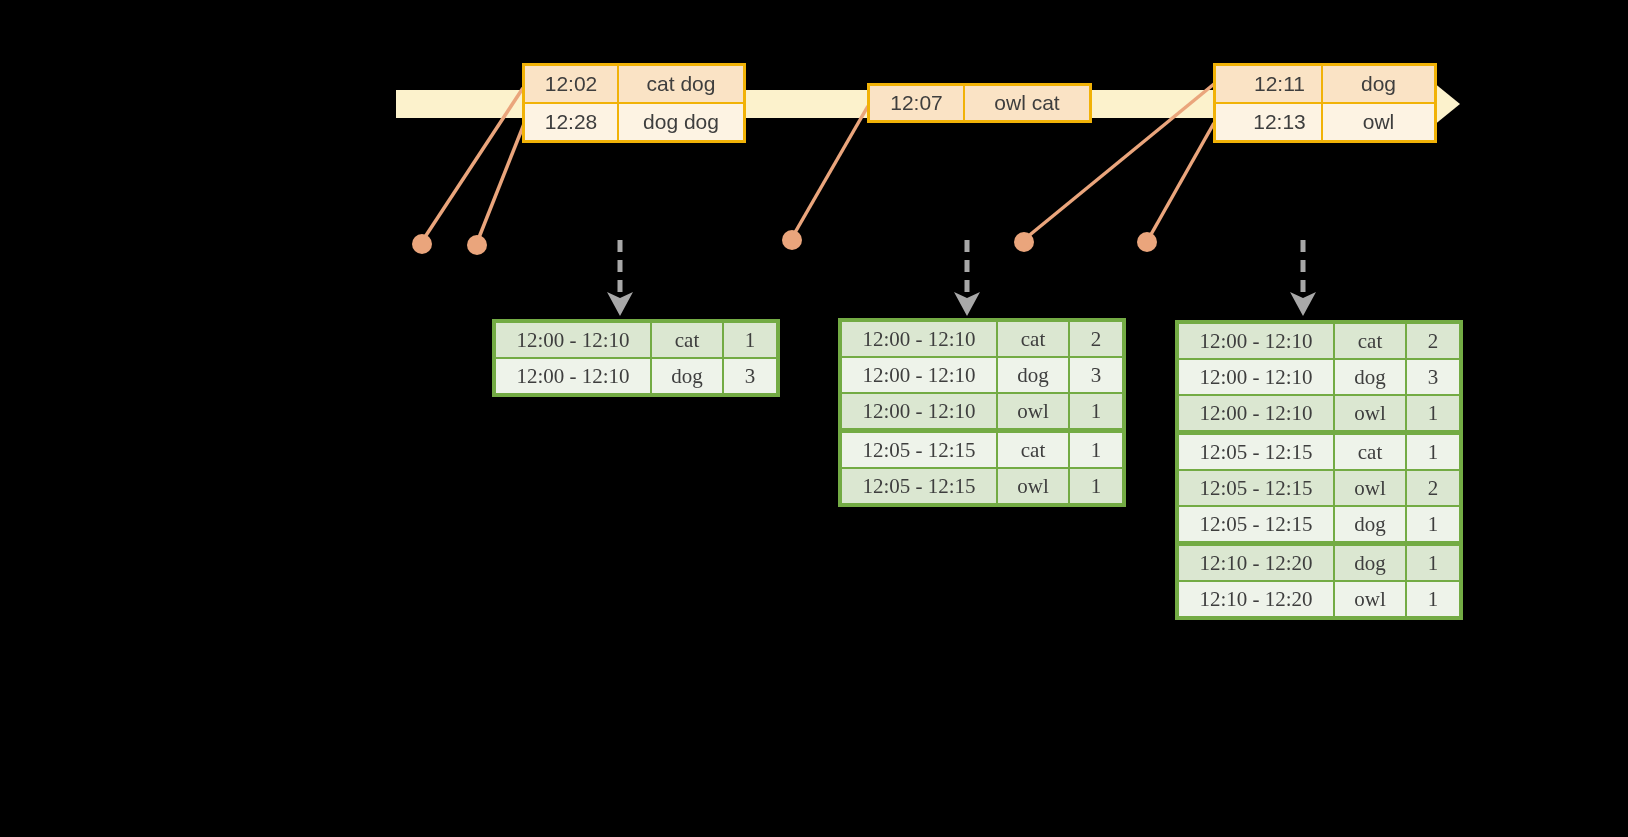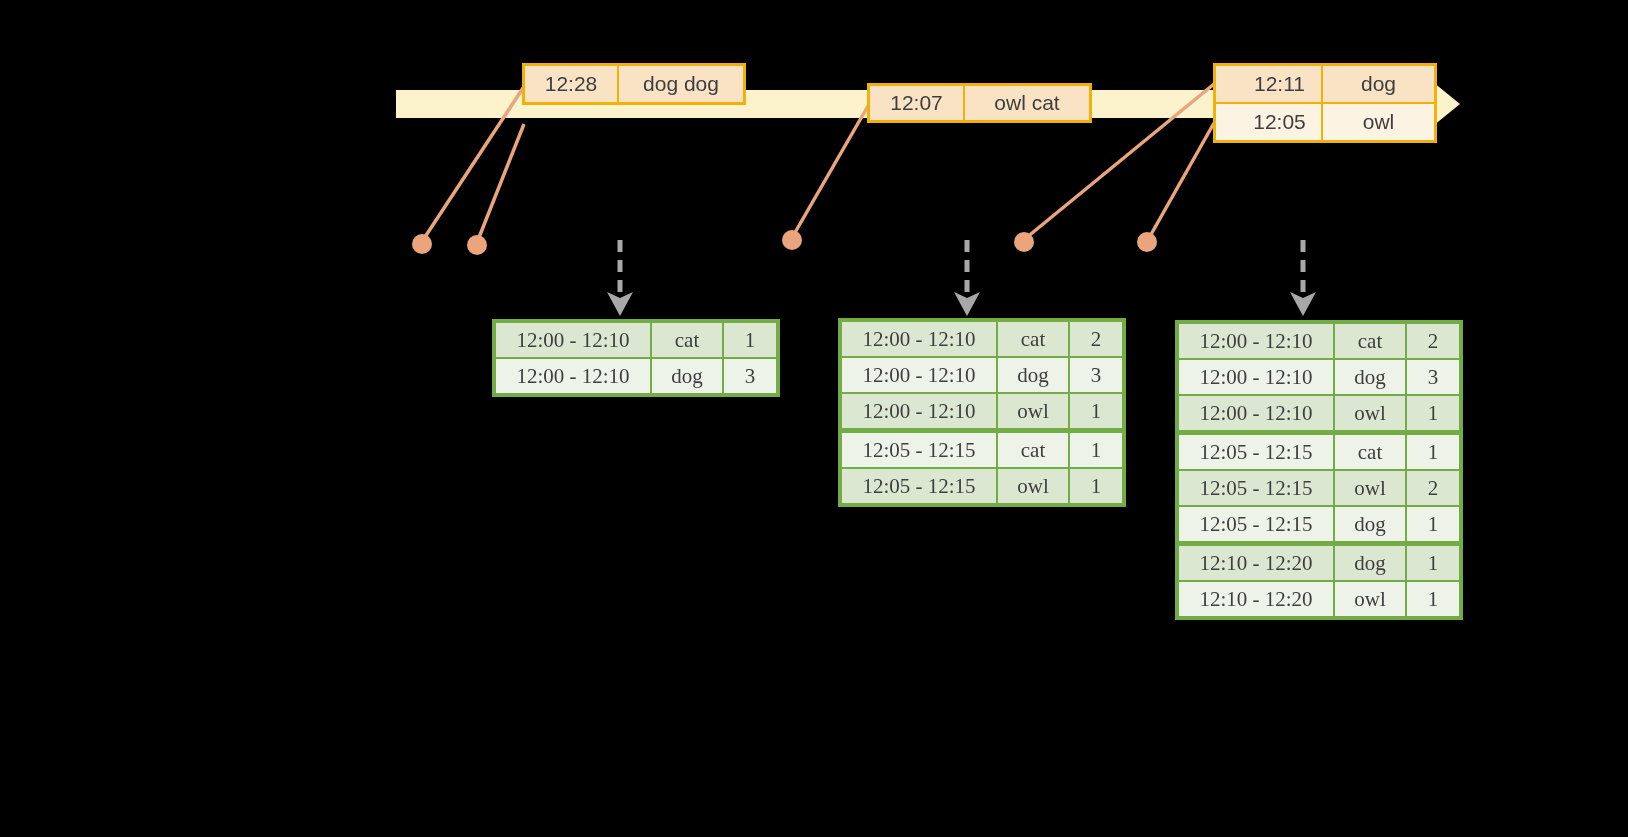--- a/index.html
+++ b/index.html
@@ -63,20 +63,24 @@
       <line x1="967" y1="240" x2="967" y2="295" style="stroke:var(--dashed-arrow);stroke-width:5" stroke-dasharray="12 8"></line>
       <polygon points="954,292 967,298 980,292 967,316" style="fill:var(--dashed-arrow)"></polygon>
       <line x1="1303" y1="240" x2="1303" y2="295" style="stroke:var(--dashed-arrow);stroke-width:5" stroke-dasharray="12 8"></line>
       <polygon points="1290,292 1303,298 1316,292 1303,316" style="fill:var(--dashed-arrow)"></polygon>
     </g>
   </svg>
 
   <table class="event t1">
     <tbody>
       <tr>
+        <td class="c-time">12:02</td>
+        <td class="c-words">cat dog</td>
+      </tr>
+      <tr>
         <td class="c-time">12:28</td>
         <td class="c-words">dog dog</td>
       </tr>
     </tbody>
   </table>
 
   <table class="event t2">
     <tbody>
       <tr>
         <td class="c-time">12:07</td>
@@ -85,21 +89,21 @@
     </tbody>
   </table>
 
   <table class="event t3">
     <tbody>
       <tr>
         <td class="c-time">12:11</td>
         <td class="c-words">dog</td>
       </tr>
       <tr>
-        <td class="c-time">12:05</td>
+        <td class="c-time">12:13</td>
         <td class="c-words">owl</td>
       </tr>
     </tbody>
   </table>
 
   <table class="green g1">
     <tbody>
       <tr>
         <td class="c-window">12:00 - 12:10</td>
         <td class="c-word">cat</td>

